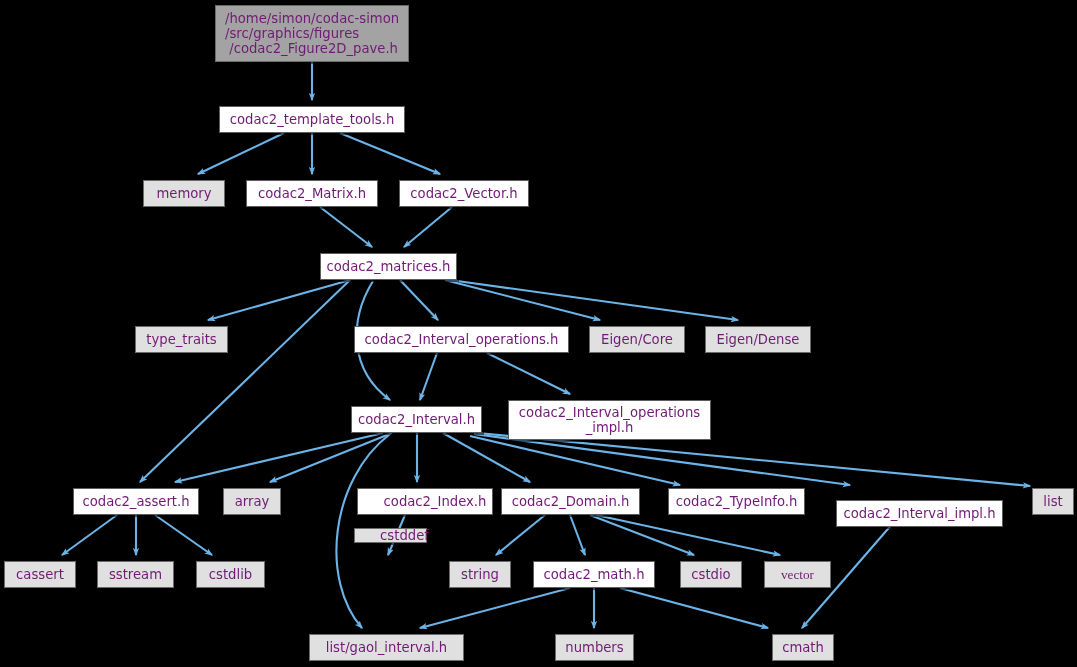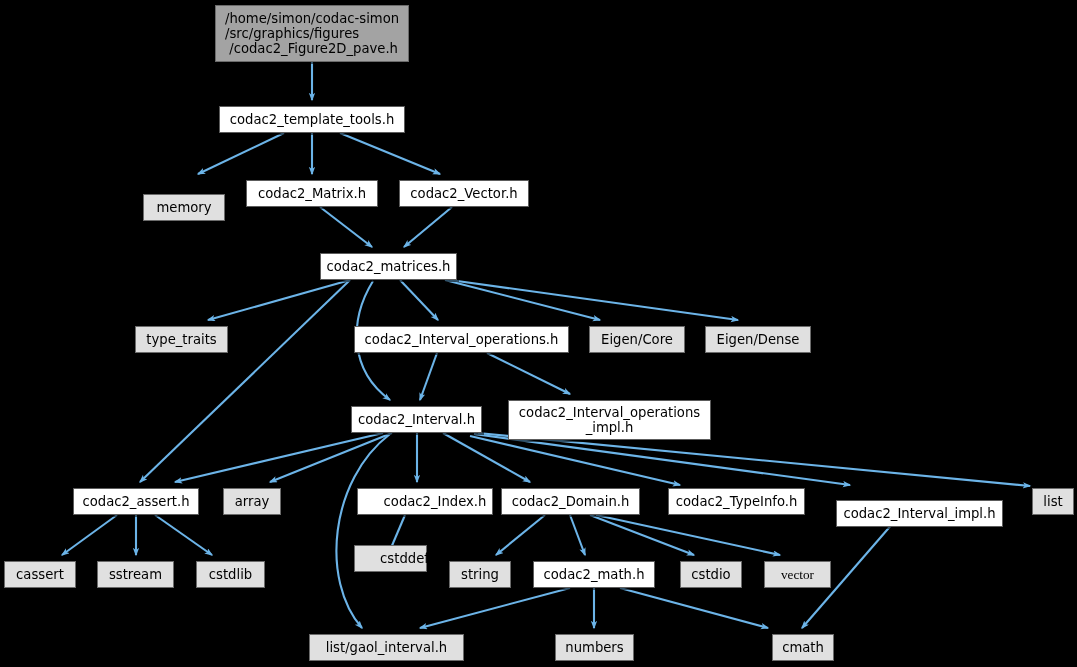--- a/index.html
+++ b/index.html
@@ -25,21 +25,21 @@
   }
   .node {
     position: absolute;
     box-sizing: border-box;
     display: flex;
     align-items: center;
     justify-content: center;
     text-align: center;
     font-size: 13.2px;
     line-height: 15px;
-    color: #000000;
+    color: #701a75;
     white-space: pre;
     border: 1px solid #5c5c5c;
     box-shadow: 2px 2px 0 rgba(0,0,0,0.55);
     z-index: 5;
   }
   .node.white {
     background: #ffffff;
     border-color: #5c5c5c;
   }
   .node.gray {
@@ -97,42 +97,42 @@
       <path d="M 900,515 L 802,628" fill="none" stroke="#6cb4e8" stroke-width="2.1" marker-end="url(#arrowhead)"></path>
       <path d="M 570,588 L 420,628" fill="none" stroke="#6cb4e8" stroke-width="2.1" marker-end="url(#arrowhead)"></path>
       <path d="M 594,588 L 594,628" fill="none" stroke="#6cb4e8" stroke-width="2.1" marker-end="url(#arrowhead)"></path>
       <path d="M 620,588 L 768,628" fill="none" stroke="#6cb4e8" stroke-width="2.1" marker-end="url(#arrowhead)"></path>
     </svg>
   <div id="node-layer">
       <div class="node root" style="left: 215px; top: 5px; width: 194px; height: 57px;">/home/simon/codac-simon
 /src/graphics/figures
  /codac2_Figure2D_pave.h</div>
       <div class="node white" style="left: 219px; top: 106px; width: 186px; height: 27px;">codac2_template_tools.h</div>
-      <div class="node gray" style="left: 143px; top: 180px; width: 82px; height: 27px; margin-top: 14px;">memory</div>
+      <div class="node gray" style="left: 143px; top: 180px; width: 82px; height: 27px;">memory</div>
       <div class="node white" style="left: 246px; top: 180px; width: 132px; height: 27px;">codac2_Matrix.h</div>
       <div class="node white" style="left: 399px; top: 180px; width: 130px; height: 27px;">codac2_Vector.h</div>
       <div class="node white" style="left: 320px; top: 253px; width: 137px; height: 27px;">codac2_matrices.h</div>
       <div class="node gray" style="left: 135px; top: 326px; width: 93px; height: 27px;">type_traits</div>
       <div class="node white" style="left: 354px; top: 326px; width: 215px; height: 27px;">codac2_Interval_operations.h</div>
       <div class="node gray" style="left: 589px; top: 326px; width: 96px; height: 27px;">Eigen/Core</div>
       <div class="node gray" style="left: 705px; top: 326px; width: 106px; height: 27px;">Eigen/Dense</div>
       <div class="node white" style="left: 351px; top: 406px; width: 131px; height: 27px;">codac2_Interval.h</div>
       <div class="node white" style="left: 508px; top: 400px; width: 203px; height: 40px;">codac2_Interval_operations
 _impl.h</div>
       <div class="node white" style="left: 73px; top: 488px; width: 126px; height: 27px;">codac2_assert.h</div>
       <div class="node gray" style="left: 223px; top: 488px; width: 58px; height: 27px;">array</div>
       <div class="node white" style="left: 357px; top: 488px; width: 136px; height: 27px; padding-left: 20px;">codac2_Index.h</div>
       <div class="node white" style="left: 501px; top: 488px; width: 139px; height: 27px;">codac2_Domain.h</div>
       <div class="node white" style="left: 668px; top: 488px; width: 137px; height: 27px;">codac2_TypeInfo.h</div>
       <div class="node white" style="left: 836px; top: 500px; width: 167px; height: 27px;">codac2_Interval_impl.h</div>
       <div class="node gray" style="left: 1032px; top: 488px; width: 42px; height: 27px;">list</div>
       <div class="node gray" style="left: 4px; top: 561px; width: 72px; height: 27px;">cassert</div>
       <div class="node gray" style="left: 97px; top: 561px; width: 77px; height: 27px;">sstream</div>
       <div class="node gray" style="left: 196px; top: 561px; width: 69px; height: 27px;">cstdlib</div>
-      <div class="node gray" style="left: 354px; top: 545px; width: 73px; height: 27px; padding-left: 28px;">cstddef</div>
+      <div class="node gray" style="left: 354px; top: 528px; width: 73px; height: 15px; padding-left: 28px;">cstddef</div>
       <div class="node gray" style="left: 449px; top: 561px; width: 62px; height: 27px;">string</div>
       <div class="node white" style="left: 533px; top: 561px; width: 122px; height: 27px;">codac2_math.h</div>
       <div class="node gray" style="left: 680px; top: 561px; width: 62px; height: 27px;">cstdio</div>
       <div class="node gray" style="left: 764px; top: 561px; width: 67px; height: 27px; font-family: Liberation Serif, serif;">vector</div>
       <div class="node gray" style="left: 309px; top: 634px; width: 155px; height: 27px;">list/gaol_interval.h</div>
       <div class="node gray" style="left: 555px; top: 634px; width: 79px; height: 27px;">numbers</div>
       <div class="node gray" style="left: 772px; top: 634px; width: 62px; height: 27px;">cmath</div>
     </div>
 </div>
 

